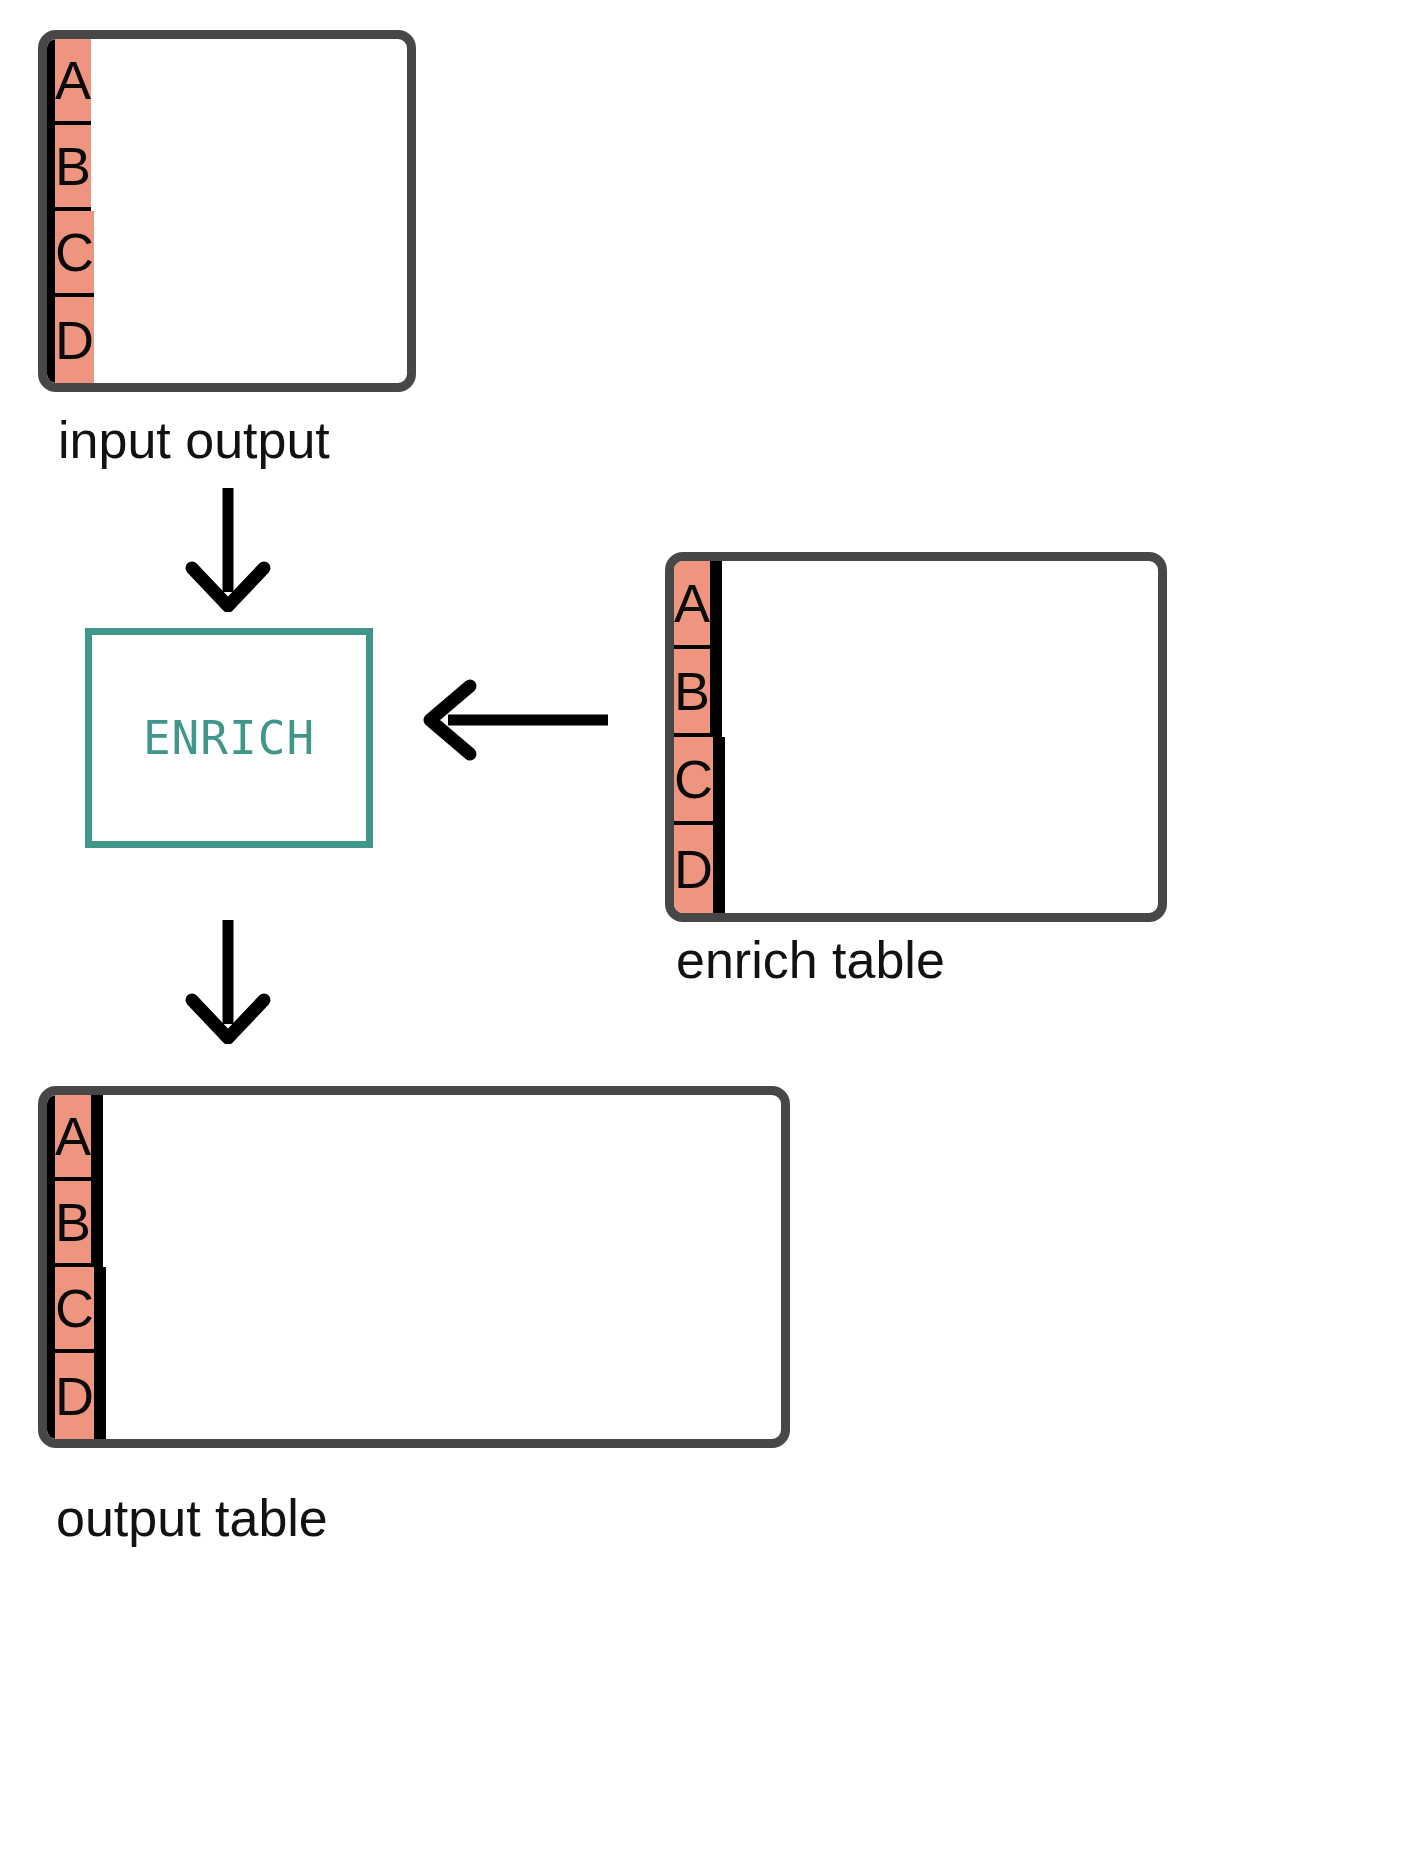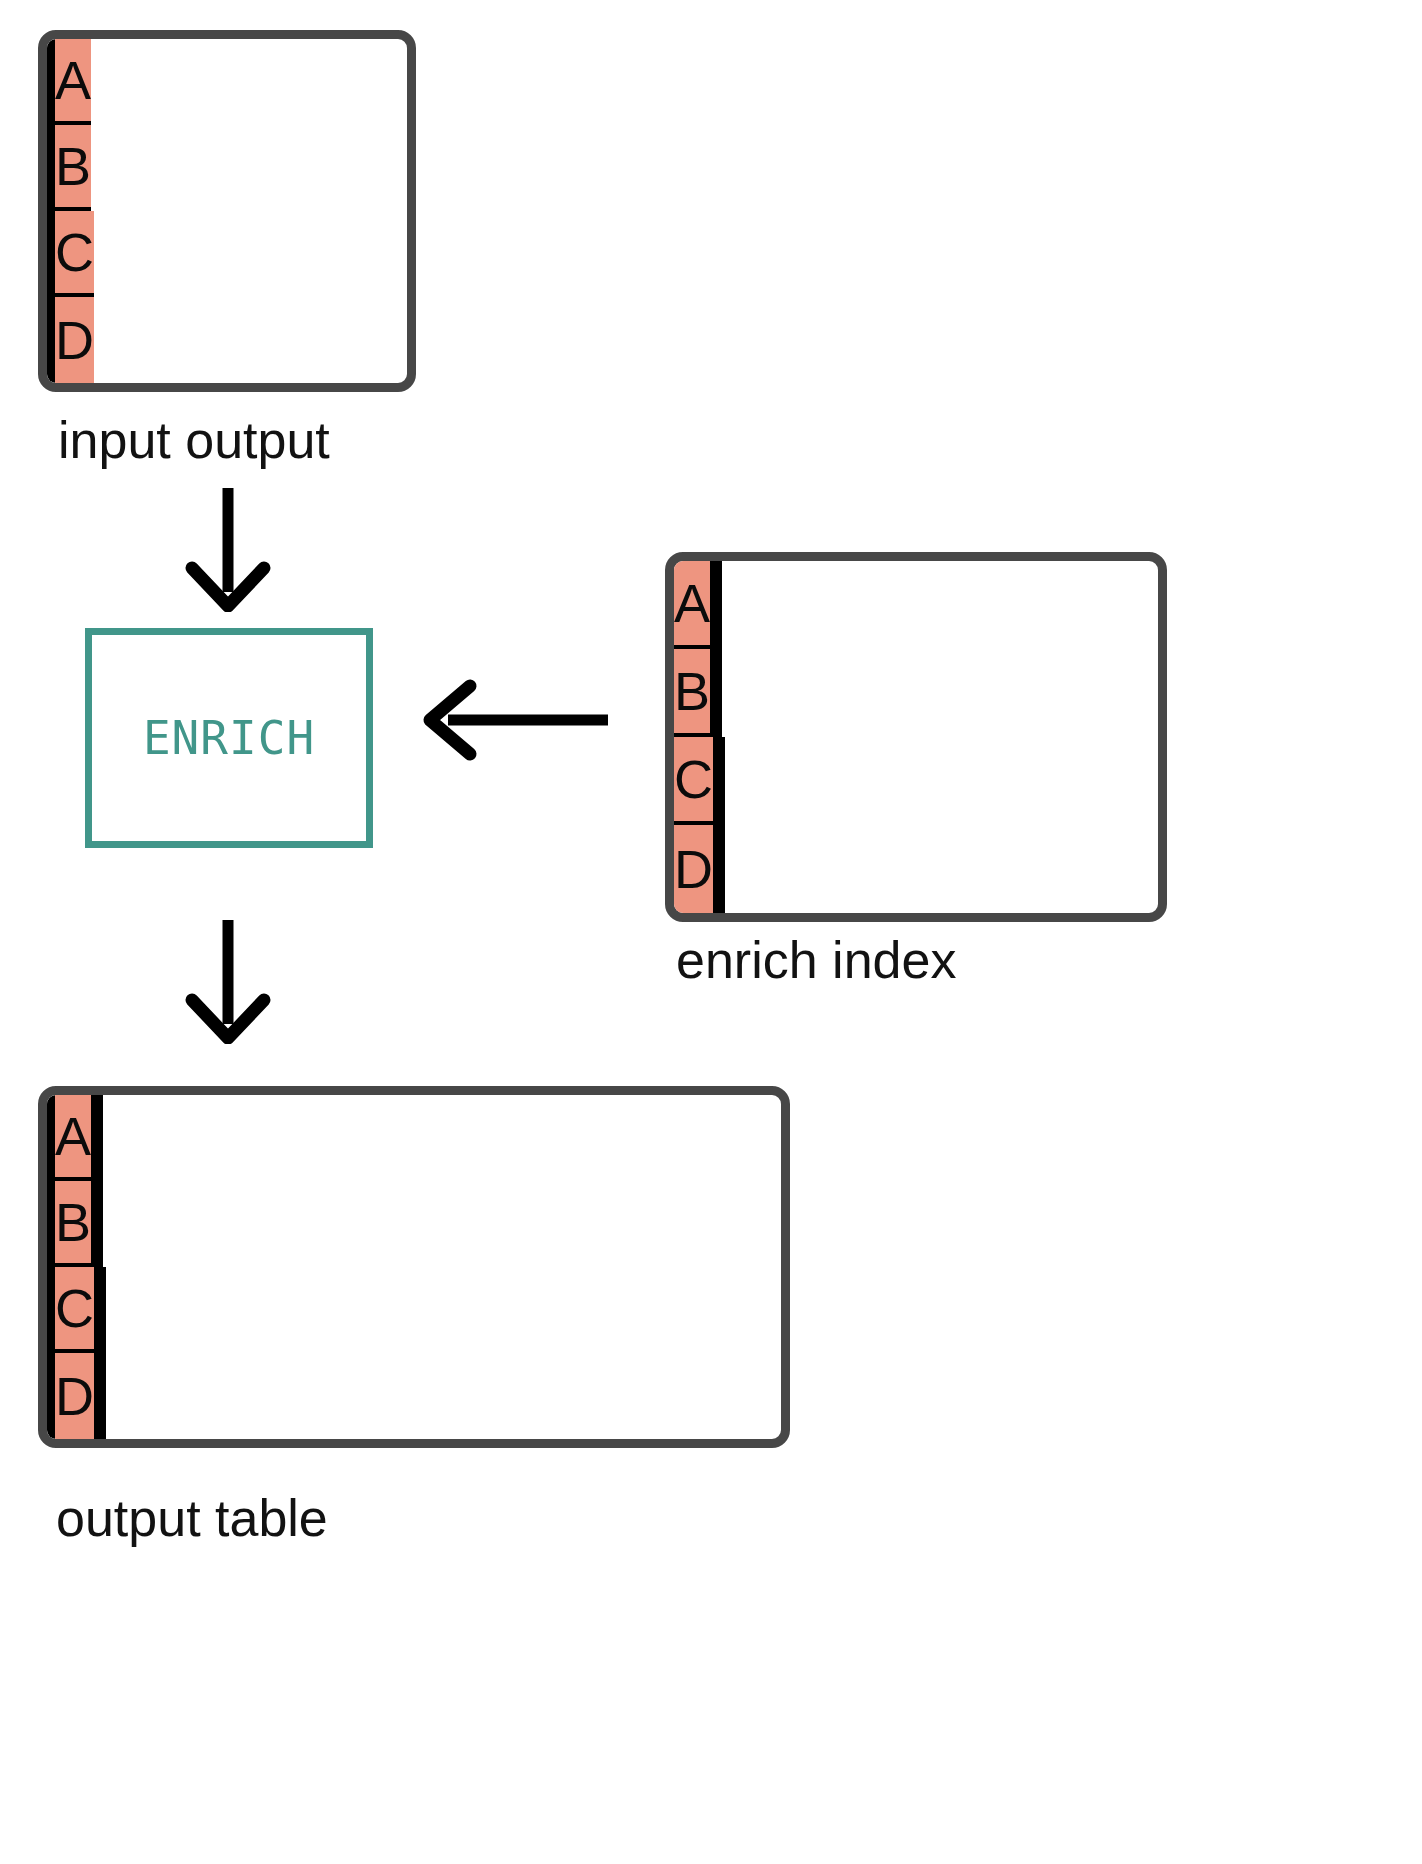--- a/index.html
+++ b/index.html
@@ -158,21 +158,21 @@
       <div class="tcell" style="background: rgb(74, 160, 232);"></div>
       <div class="tcell" style="background: rgb(245, 220, 80);"></div>
     </div>
     <div class="trow">
       <div class="tcell" style="background: rgb(238, 149, 128);">D</div>
       <div class="tcell" style="background: rgb(235, 145, 196);"></div>
       <div class="tcell" style="background: rgb(74, 160, 232);"></div>
       <div class="tcell" style="background: rgb(245, 220, 80);"></div>
     </div>
   </div>
-<div class="caption" id="caption-enrich">enrich index</div>
+<div class="caption" id="caption-enrich">enrich table</div>
 
 <div class="arrow" id="arrow-enrich-to-out">
   <svg width="120" height="124" viewBox="0 0 120 124" xmlns="http://www.w3.org/2000/svg">
     <line x1="60" y1="0" x2="60" y2="104" stroke="#000000" stroke-width="11" stroke-linecap="butt"></line>
     <path d="M 24 80 L 60 118 L 96 80" fill="none" stroke="#000000" stroke-width="13" stroke-linecap="round" stroke-linejoin="round"></path>
   </svg>
 </div>
 
 <div class="tbl" id="output-table">
     <div class="trow">

